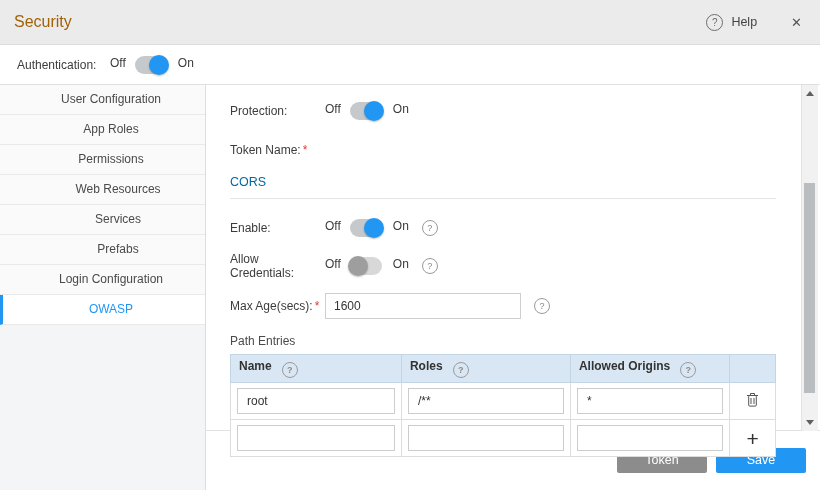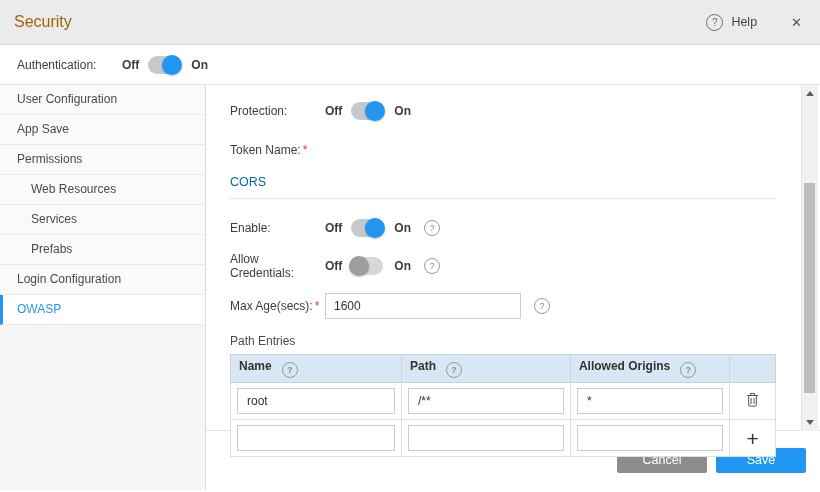--- a/index.html
+++ b/index.html
@@ -11,37 +11,37 @@
             display:flex;align-items:center;padding:0 18px 0 14px;box-sizing:border-box;}
   .title{font-size:16px;color:#a16207;}
   .titlebar-right{margin-left:auto;display:flex;align-items:center;gap:8px;}
   .help-circle{width:15px;height:15px;border:1px solid #6e6e6e;border-radius:50%;color:#6e6e6e;
                display:inline-flex;align-items:center;justify-content:center;font-size:10px;cursor:pointer;}
   .help-label{font-size:12.5px;color:#444;cursor:pointer;}
   .close-x{font-size:13px;color:#555;margin-left:26px;cursor:pointer;}
 
   
   .auth-bar{height:40px;background:#fff;border-bottom:1px solid #e0e0e0;display:flex;
-            align-items:center;padding:0 17px;box-sizing:border-box;gap:12px;}
+            align-items:center;padding:0 17px;box-sizing:border-box;}
   .auth-bar .lbl{width:93px;color:#3c3c3c;}
 
   
-  .switch{display:inline-flex;align-items:center;cursor:pointer;font-weight:bold;}
+  .switch{display:inline-flex;cursor:pointer;}
   .switch .t-off{margin-right:9px;color:#3c3c3c;}
   .switch .t-on{margin-left:11px;color:#3c3c3c;}
   .track{width:32px;height:18px;border-radius:9px;background:#c6c9cc;position:relative;display:inline-block;}
   .knob{width:20px;height:20px;border-radius:50%;position:absolute;top:-1px;box-shadow:0 1px 2px rgba(0,0,0,.25);}
   .switch[data-state="on"] .knob{right:-2px;background:#2196f3;}
   .switch[data-state="off"] .track{background:#d8d8d8;}
   .switch[data-state="off"] .knob{left:-2px;background:#9e9e9e;}
 
   
   .body{display:flex;height:405px;}
   .sidebar{width:206px;min-width:206px;background:#f4f5f6;border-right:1px solid #ddd;box-sizing:border-box;}
-  .side-items{background:#fafafa;}
+  .side-items{background:#fafafa;text-align:center;}
   .side-item{height:29px;line-height:29px;padding-left:17px;color:#4a4a4a;
              border-bottom:1px solid #e9e9e9;cursor:pointer;background:#fafafa;}
   .side-item.indent{padding-left:31px;}
   .side-item.active{background:#fff;color:#2196f3;border-left:3px solid #2196f3;padding-left:14px;}
 
   .main{flex:1;display:flex;flex-direction:column;position:relative;}
   .scrollarea{height:346px;border-bottom:1px solid #e2e2e2;box-sizing:border-box;
               padding:8px 44px 0 24px;position:relative;background:#fff;}
 
   .form-row{display:flex;align-items:center;height:20px;}
@@ -115,21 +115,21 @@
         </span>
       <span class="t-on">On</span>
     </span>
   </div>
 
   <div class="body">
 
     <div class="sidebar">
       <div class="side-items">
         <div class="side-item">User Configuration</div>
-        <div class="side-item">App Save</div>
+        <div class="side-item">App Roles</div>
         <div class="side-item">Permissions</div>
         <div class="side-item indent">Web Resources</div>
         <div class="side-item indent">Services</div>
         <div class="side-item indent">Prefabs</div>
         <div class="side-item">Login Configuration</div>
         <div class="side-item active">OWASP</div>
       </div>
     </div>
 
     <div class="main">
@@ -182,21 +182,21 @@
           <input class="txt-input" type="text" value="1600" style="">
           <span class="inline-help">?</span>
         </div>
 
         <div class="path-entries-lbl">Path Entries</div>
 
         <table class="pe-table">
           <thead>
             <tr>
               <th class="col-name"><span>Name</span><span class="inline-help">?</span></th>
-              <th class="col-path"><span>Path</span><span class="inline-help">?</span></th>
+              <th class="col-path"><span>Roles</span><span class="inline-help">?</span></th>
               <th class="col-origin"><span>Allowed Origins</span><span class="inline-help">?</span></th>
               <th class="col-action"></th>
             </tr>
           </thead>
           <tbody>
             <tr>
               <td><input class="cell-input" type="text" value="root" style=""></td>
               <td><input class="cell-input" type="text" value="/**" style=""></td>
               <td><input class="cell-input" type="text" value="*" style=""></td>
               <td class="action-cell">
@@ -222,18 +222,18 @@
         </table>
 
         <div class="vscroll">
           <div class="scroll-arrow up"></div>
           <div class="scroll-thumb"></div>
           <div class="scroll-arrow down"></div>
         </div>
       </div>
 
       <div class="footer">
-        <button class="btn btn-cancel">Cancel</button>
+        <button class="btn btn-cancel">Token</button>
         <button class="btn btn-save">Save</button>
       </div>
     </div>
   </div>
 </div>
 
 </body></html>

